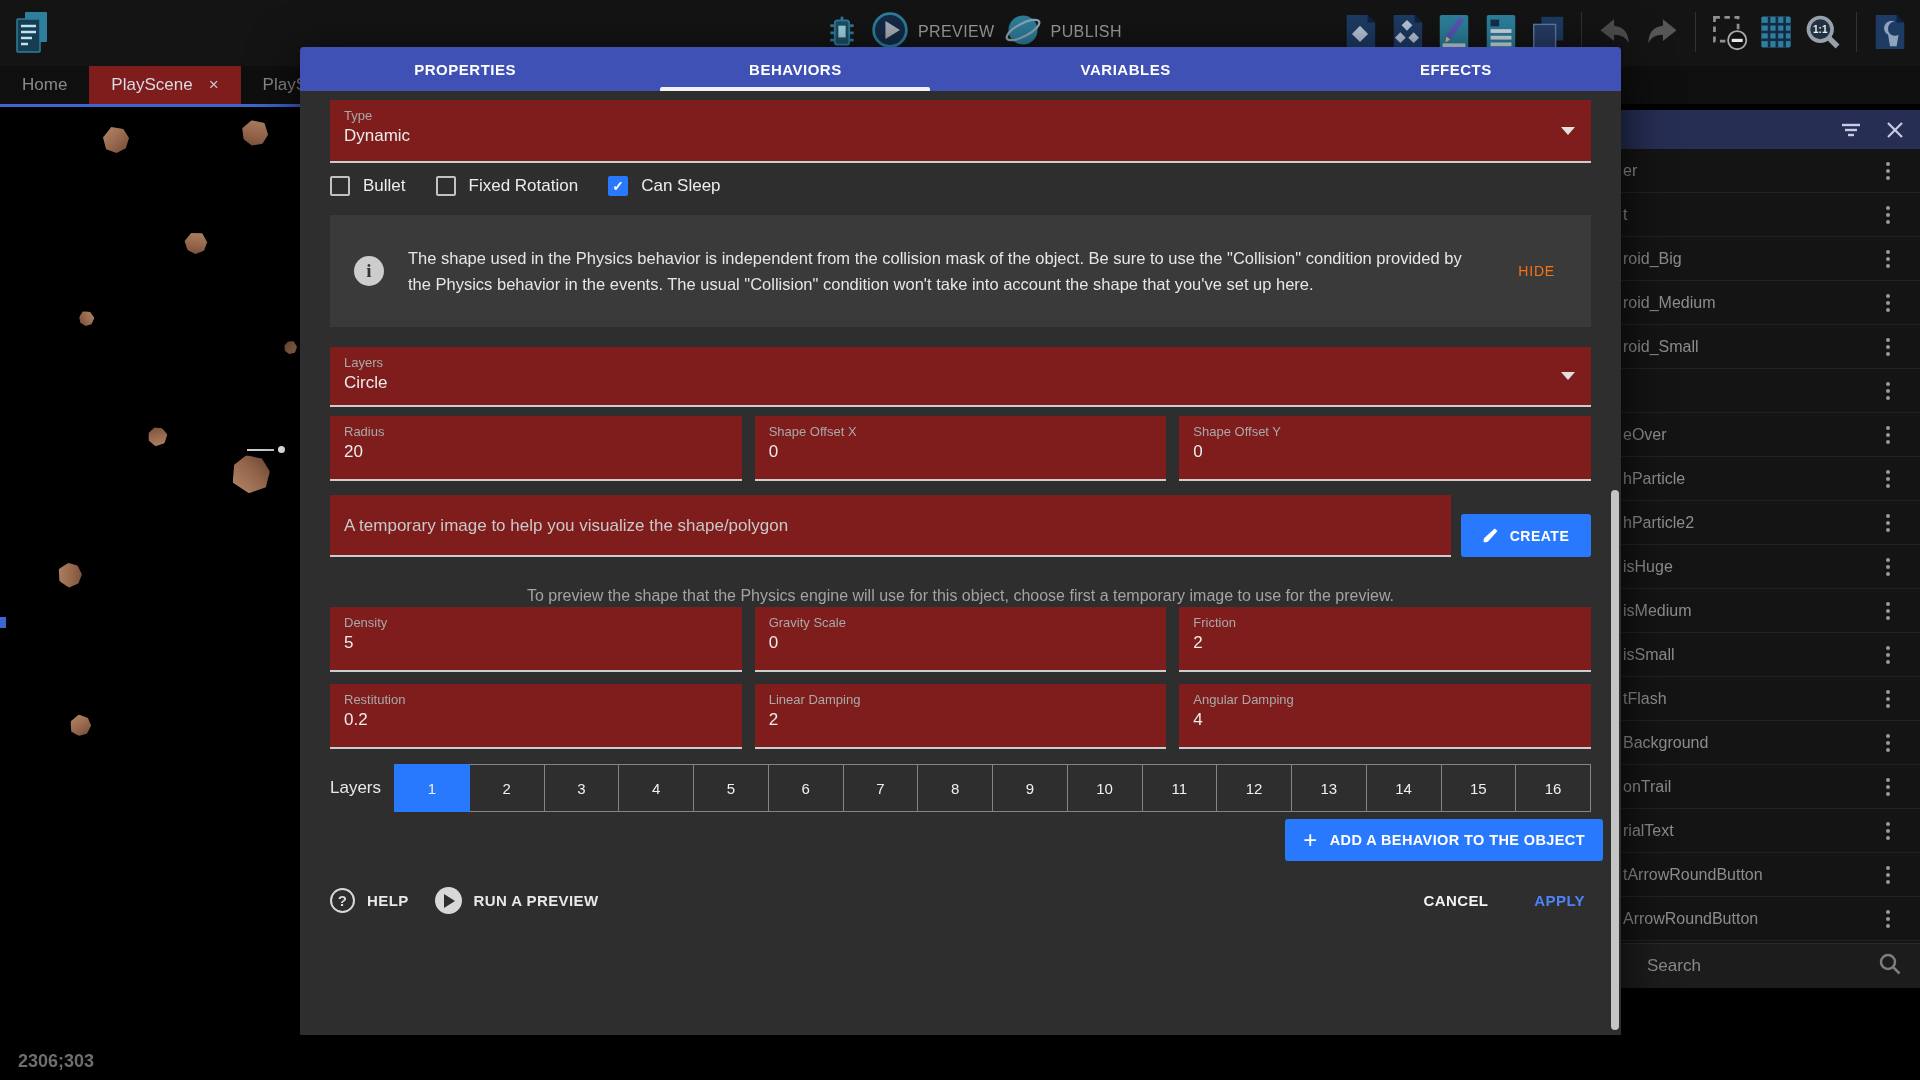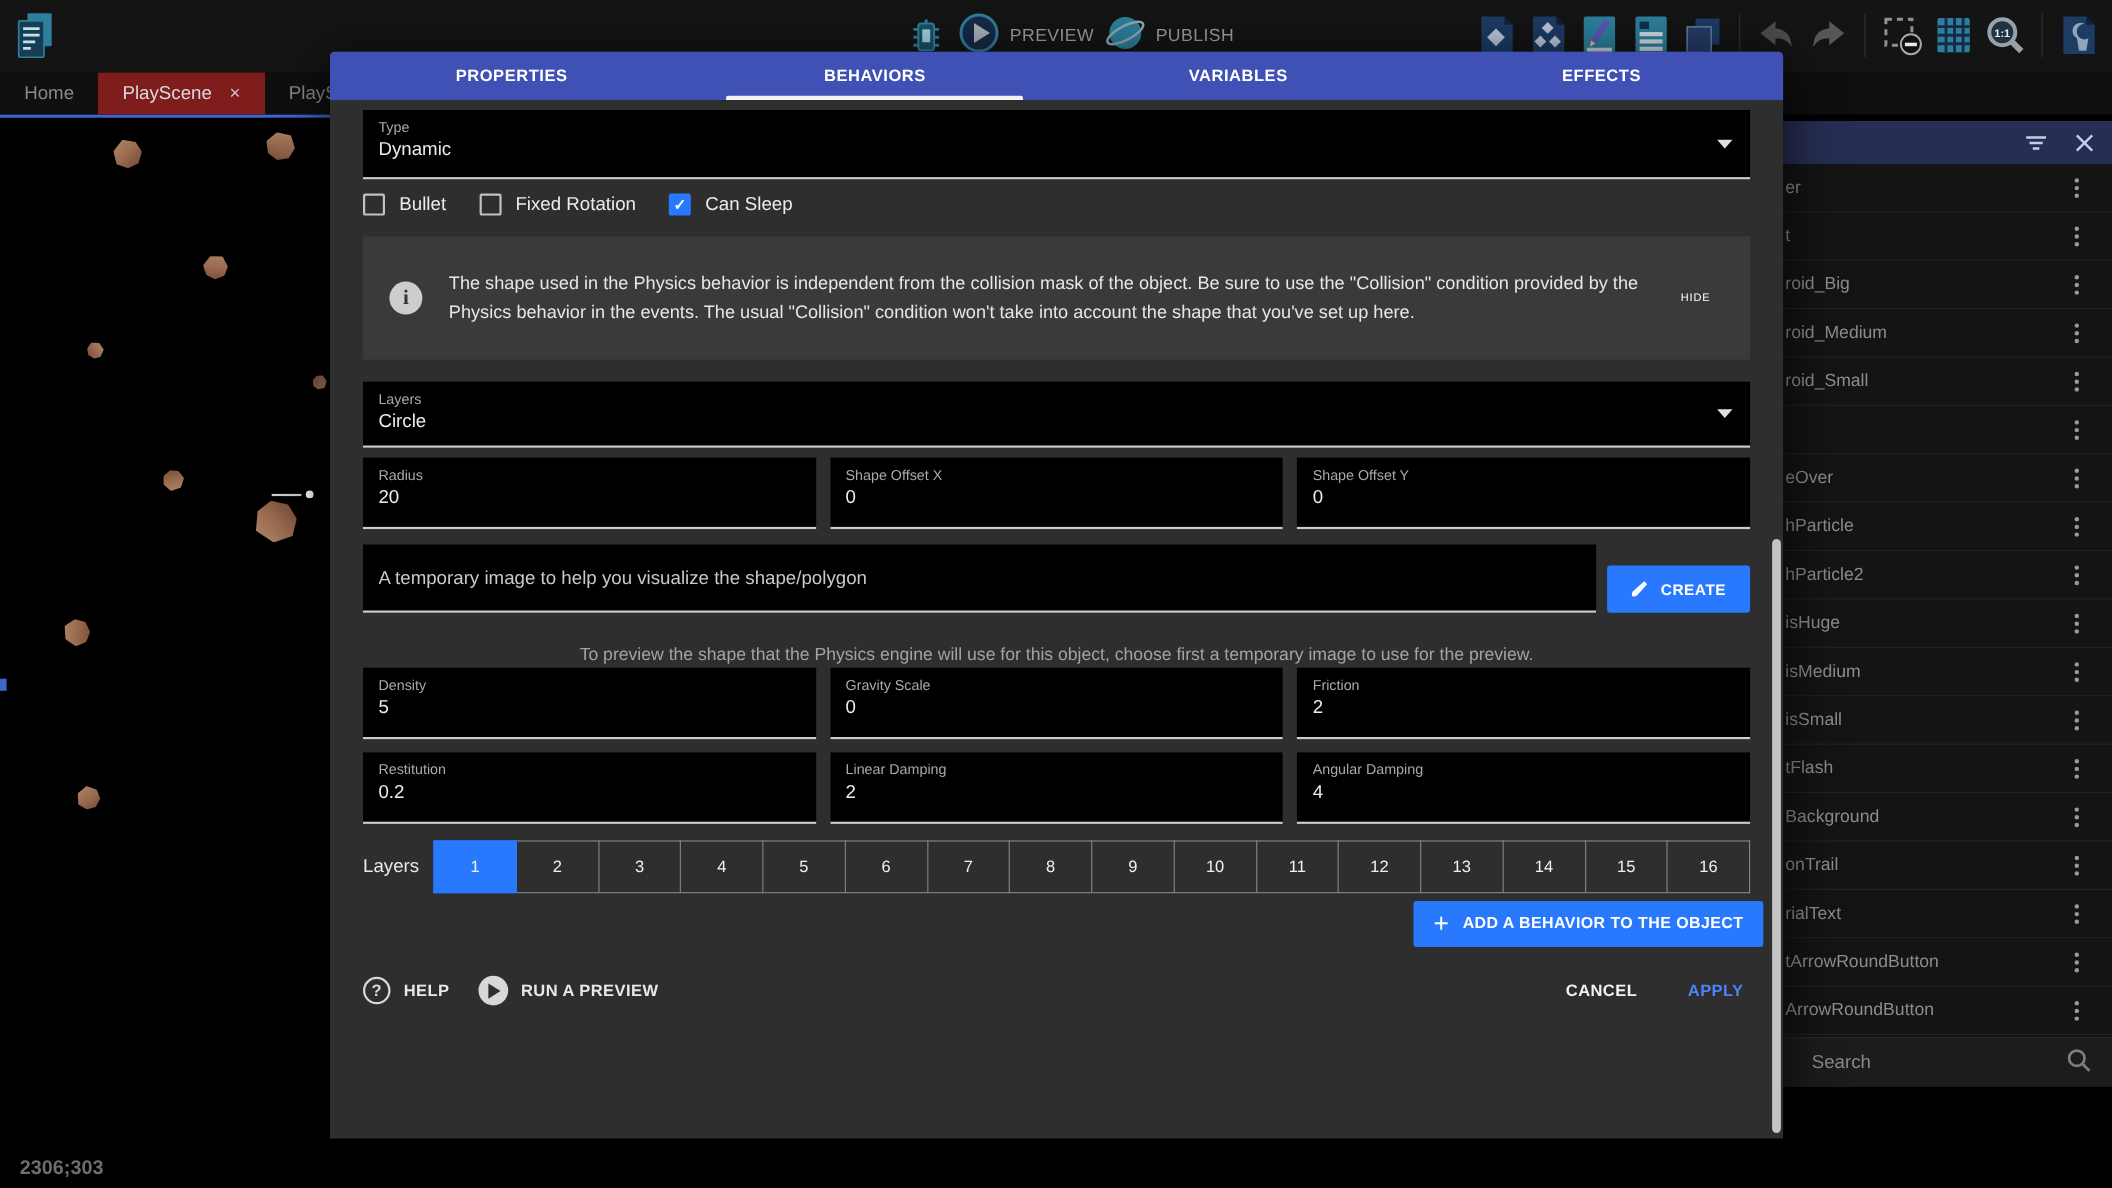--- a/index.html
+++ b/index.html
@@ -4,21 +4,21 @@
 <style>
   *{margin:0;padding:0;box-sizing:border-box}
   html,body{background:#000;overflow:hidden}
   body{font-family:"Liberation Sans",sans-serif}
   .stage{position:relative;width:1920px;height:1080px;background:#000;overflow:hidden;
     --accent:#2979ff;--dialog-header:#3f51b5;--panel-header:#262e54;--apply:#4e82f7}
 
   
   .topbar{position:absolute;top:0;left:0;width:100%;height:66px;background:#141414}
   .app-icon{position:absolute;left:12px;top:6px;width:40px;height:50px;cursor:pointer}
-  .topbar-center{position:absolute;left:822px;top:10px;display:flex;align-items:flex-end;gap:8px}
+  .topbar-center{position:absolute;left:822px;top:10px;display:flex;align-items:flex-start;gap:8px}
   .tb-btn{display:flex;align-items:center;gap:8px;background:none;border:none;color:#9e9e9e;
     font-size:16px;letter-spacing:.4px;font-family:inherit;cursor:pointer}
   .topbar-right{position:absolute;right:10px;top:10px;display:flex;align-items:center;gap:7px}
   .ticon{width:40px;height:44px;display:flex;align-items:center;justify-content:center;cursor:pointer}
   .tsep{width:1px;height:40px;background:#323232;margin:0 6px}
 
   
   .tabbar{position:absolute;top:66px;left:0;width:100%;height:38px;background:#0f0f0f;display:flex;z-index:2}
   .tab{display:flex;align-items:center;gap:16px;padding:0 22px;font-size:17px;color:#8a8a8a;cursor:pointer}
   .tab.active{background:#7f1d1d;color:#d9dae4}
@@ -53,40 +53,40 @@
 
   
   .dialog{position:absolute;left:300px;top:47px;width:1321px;height:988px;background:#2e2e2e;
     border-radius:4px 4px 0 0;box-shadow:0 10px 50px rgba(0,0,0,.75);z-index:10}
   .dlg-tabs{height:44px;background:var(--dialog-header);display:flex;border-radius:4px 4px 0 0}
   .dlg-tab{flex:1;background:none;border:none;color:#fff;font-size:15px;font-weight:bold;
     letter-spacing:.5px;font-family:inherit;position:relative;cursor:pointer}
   .dlg-tab.active::after{content:"";position:absolute;left:50%;transform:translateX(-50%);
     bottom:0;width:270px;height:4px;background:#f2f2f2;border-radius:2px 2px 0 0}
   .dlg-body{padding:0 30px;height:944px;overflow:hidden}
-  .field{background:#000000;border-bottom:2px solid #cdcdcd;padding:8px 14px 6px;position:relative}
+  .field{background:#7f1d1d;border-bottom:2px solid #cdcdcd;padding:8px 14px 6px;position:relative}
   .flabel{font-size:13px;color:#a9a9a9;margin-bottom:3px}
   .fvalue{display:block;width:95%;background:transparent;border:none;outline:none;color:#ececec;
     font-size:17px;font-family:inherit}
   .fvalue::placeholder{color:#c9c9c9;opacity:1}
   .caret{position:absolute;right:16px;top:50%;transform:translateY(-50%);width:0;height:0;
     border-left:7px solid transparent;border-right:7px solid transparent;border-top:8px solid #e0e0e0}
   .type-field{margin-top:9px;height:63px}
   .check-row{margin-top:8px;height:30px;display:flex;align-items:center;gap:30px}
   .check{display:flex;align-items:center;gap:13px;font-size:17px;color:#ececec;cursor:pointer}
   .box{width:20px;height:20px;border:2px solid #c2c2c2;border-radius:2px;flex:none;
     display:flex;align-items:center;justify-content:center}
   .box.checked{border-color:var(--accent);background:var(--accent);color:#fff;font-size:14px;font-weight:bold}
   .info-box{margin-top:14px;height:112px;background:#3a3a3a;display:flex;align-items:center;
     gap:24px;padding:10px 24px}
   .info-icon{flex:none;width:30px;height:30px;border-radius:50%;background:#cdcdcd;color:#333;
     display:flex;align-items:center;justify-content:center;font-size:19px;font-weight:bold;
     font-family:"Liberation Serif",serif}
   .info-text{flex:1;color:#e6e6e6;font-size:16.5px;line-height:1.6}
-  .hide-btn{flex:none;background:none;border:none;color:#ffffff;font-size:10px;letter-spacing:.8px;
+  .hide-btn{flex:none;background:none;border:none;color:#f97316;font-size:14px;letter-spacing:.8px;
     font-family:inherit;margin:0 12px;cursor:pointer}
   .shape-field{margin-top:20px;height:60px}
   .row3{margin-top:9px;display:grid;grid-template-columns:1fr 1fr 1fr;gap:13px}
   .row3 .field{height:65px}
   .temp-row{margin-top:14px;display:flex;gap:10px}
   .temp-row .field{flex:1;height:62px;display:flex;align-items:center}
   .create-btn{align-self:flex-end;flex:none;width:130px;height:43px;background:var(--accent);
     border:none;border-radius:3px;color:#fff;font-size:14px;font-weight:bold;letter-spacing:.5px;
     font-family:inherit;display:flex;align-items:center;justify-content:center;gap:10px;cursor:pointer}
   .hint{margin-top:30px;height:20px;text-align:center;color:#a3a3a3;font-size:16px}

